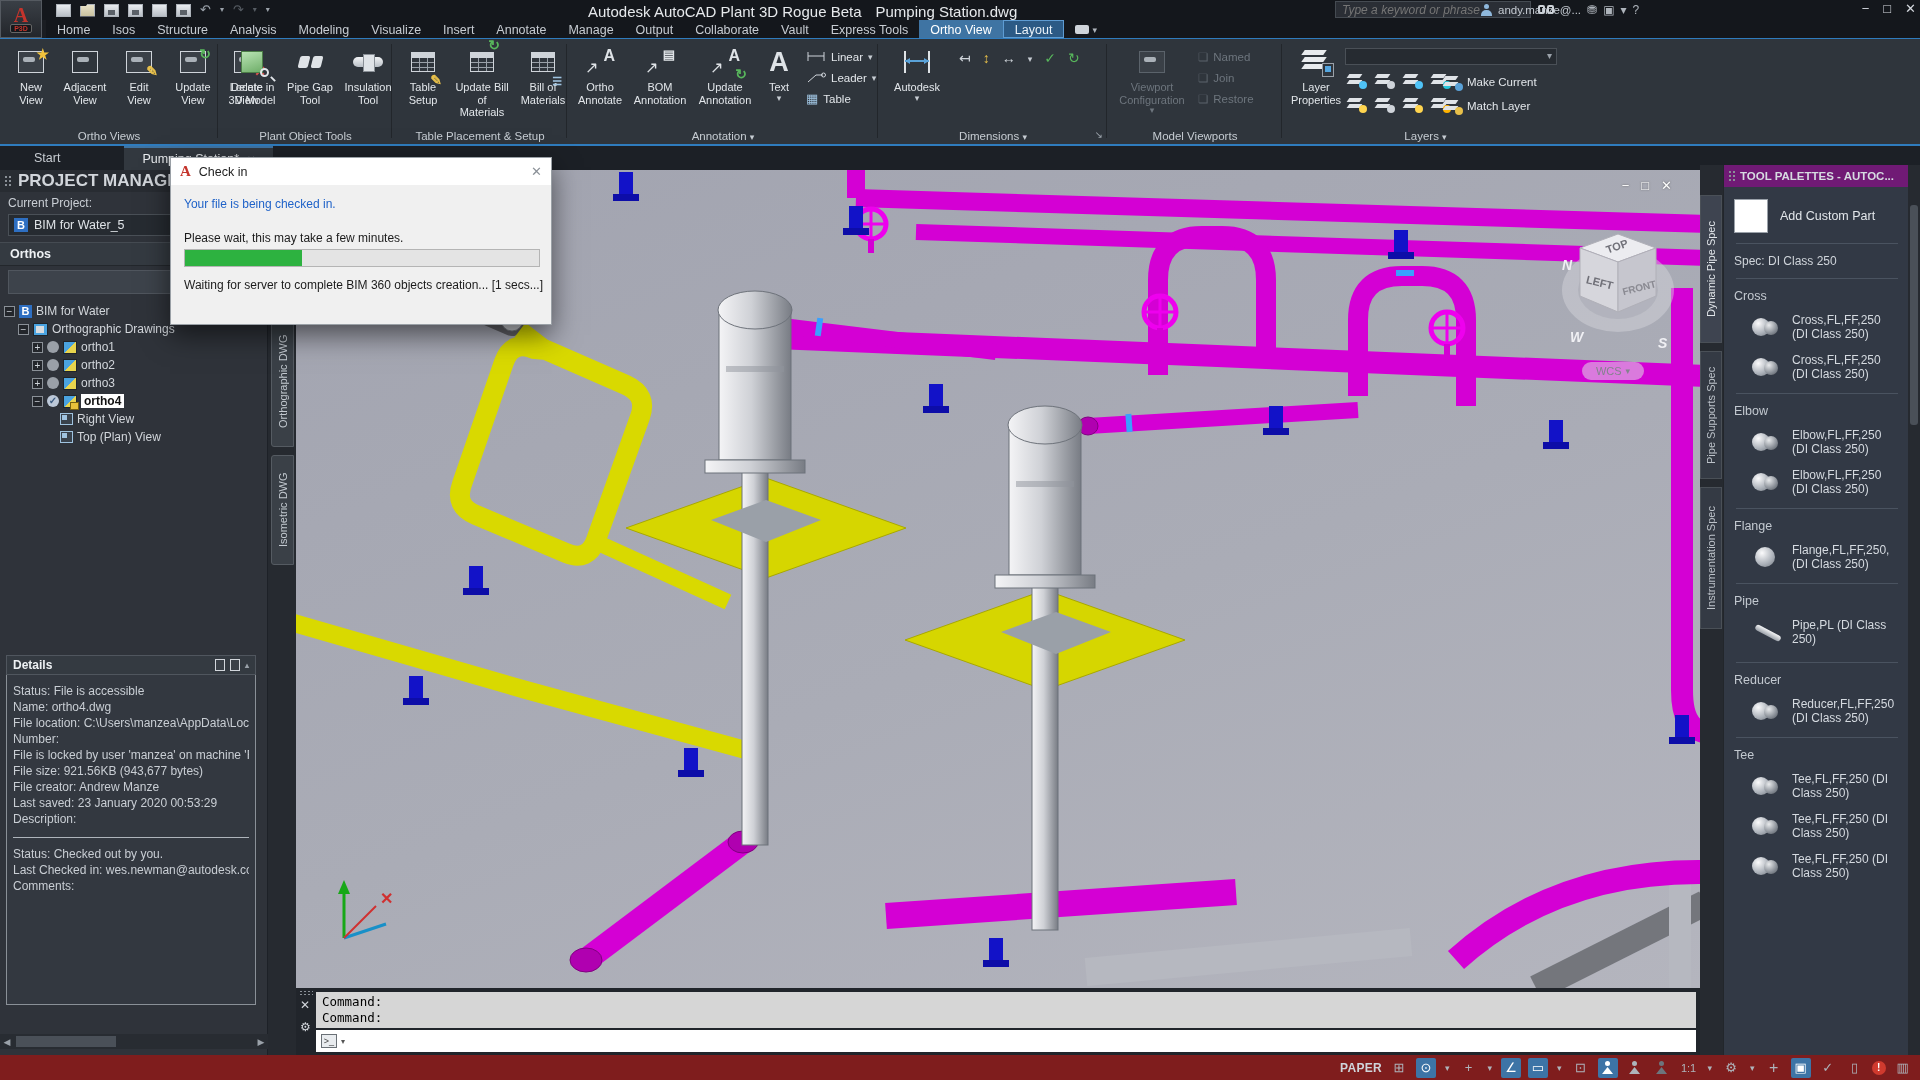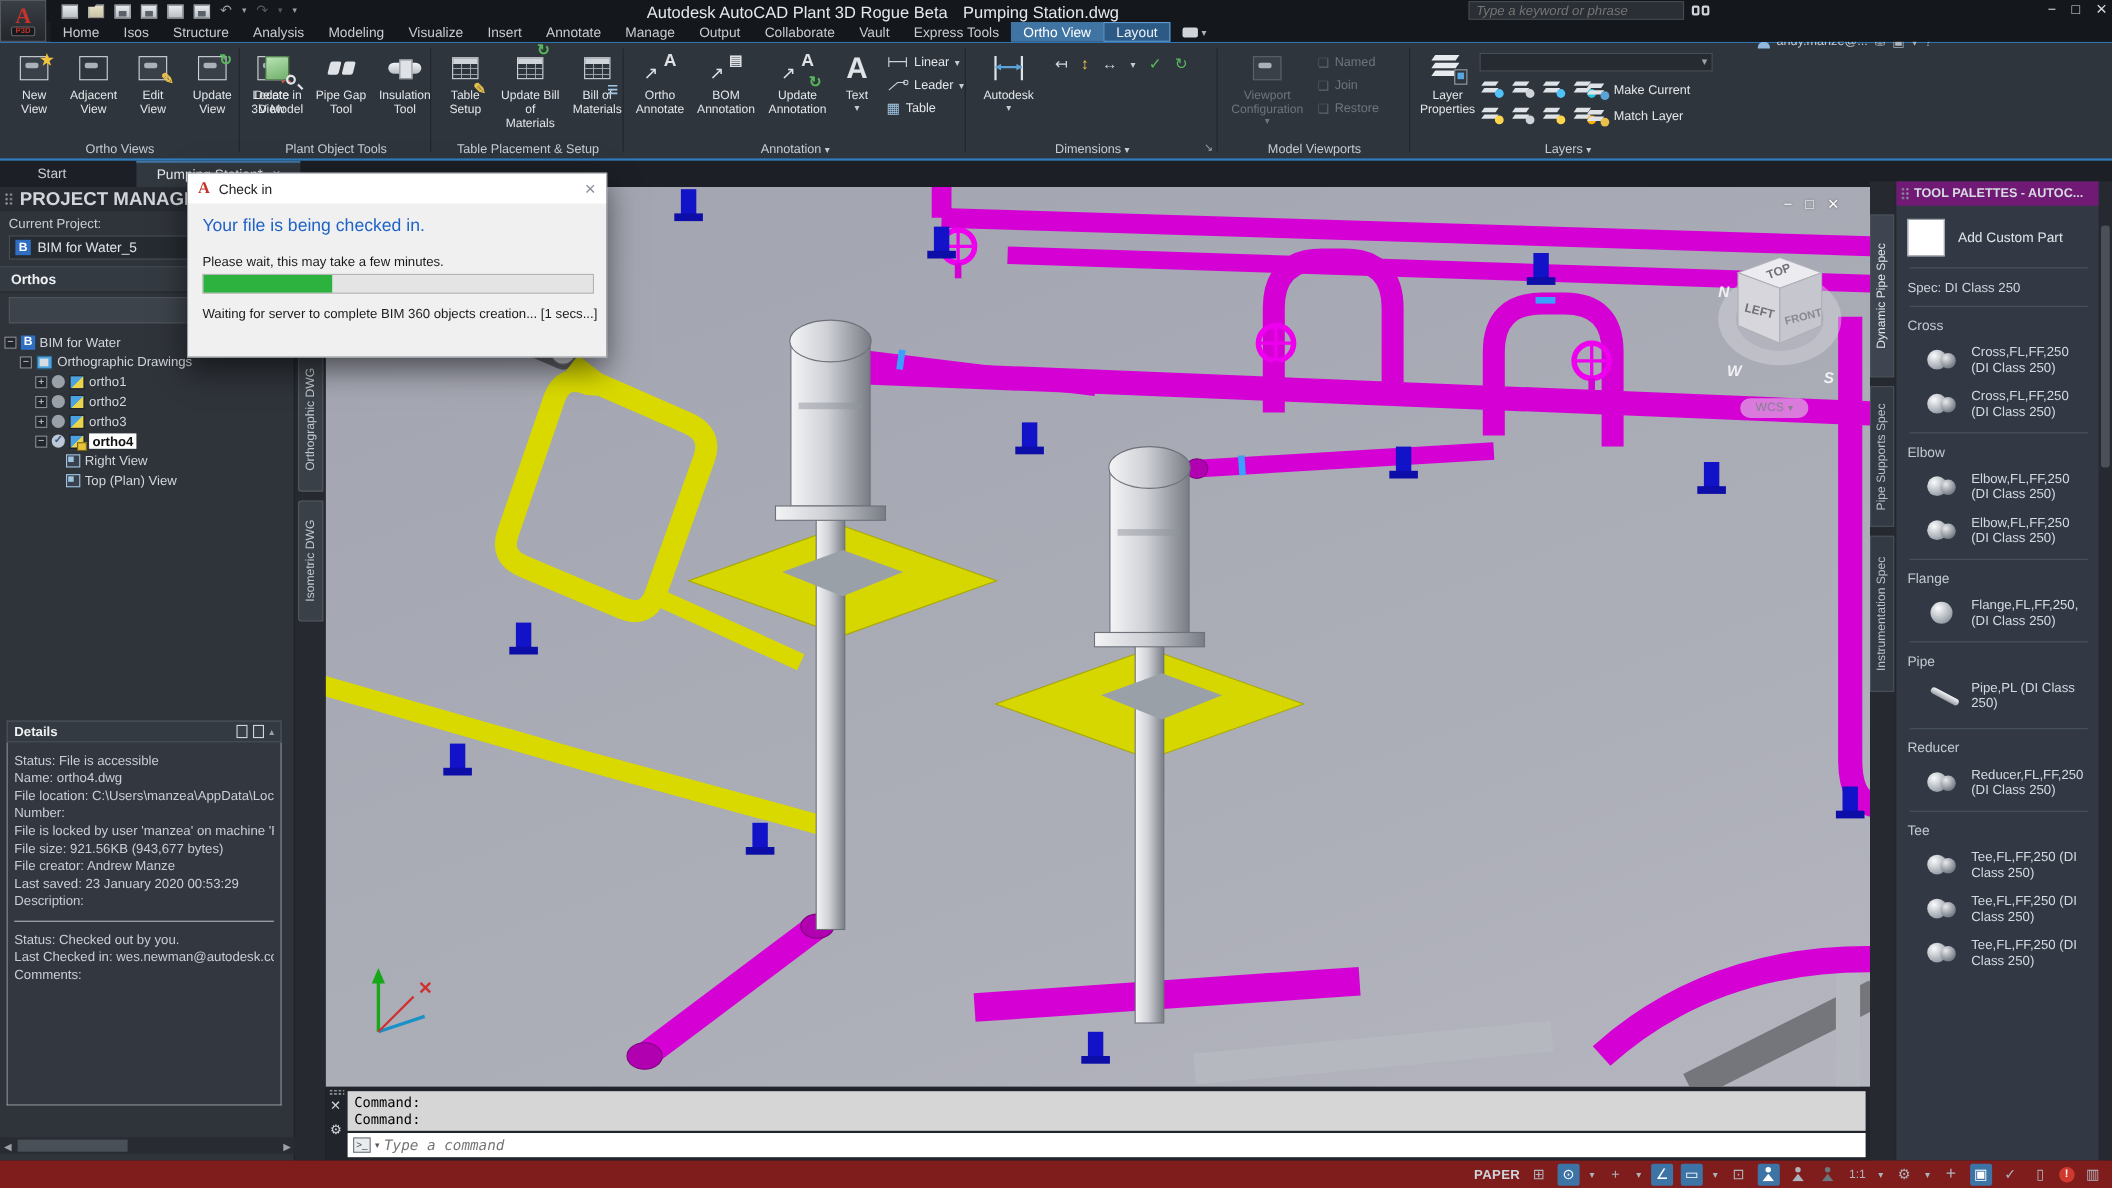--- a/index.html
+++ b/index.html
@@ -16,21 +16,21 @@
   .qic.folder { clip-path:polygon(0 20%,40% 20%,50% 0,100% 0,100% 100%,0 100%); background:linear-gradient(#e8e2c8,#c9c2a0); }
   .qic.disk::after { content:""; position:absolute; left:3px; top:5px; right:3px; bottom:1px; background:#5b6168; }
   .qchar { color:#9aa1a9; font-size:13px; line-height:14px; }
   .qchar.dim { color:#565c63; }
   .apptitle { position:absolute; left:588px; top:3px; font-size:15px; color:#e6e9ec; white-space:nowrap; }
   .apptitle span { margin-right:14px; }
   .tsearch { position:absolute; left:1335px; top:1px; width:196px; height:17px; background:#2a2e35; border:1px solid #454b52; color:#9aa1a9; font-style:italic; font-size:12px; padding:0 6px; font-family:"Liberation Sans",sans-serif; }
   .binoc { position:absolute; left:1538px; top:3px; width:18px; height:13px; }
   .binoc i { position:absolute; width:7px; height:9px; border:2px solid #cfd4da; border-radius:2px; top:2px; }
   .binoc i:first-child { left:0; } .binoc i:last-child { left:9px; }
-  .tuser { position:absolute; left:1598px; top:3px; display:flex; gap:6px; align-items:center; font-size:11.5px; color:#c3c9d0;margin-top:28px; }
+  .tuser { position:absolute; left:1481px; top:3px; display:flex; gap:6px; align-items:center; font-size:11.5px; color:#c3c9d0; }
   .person { width:11px; height:12px; position:relative; display:inline-block; }
   .person::before { content:""; position:absolute; left:3px; top:0; width:5px; height:5px; border-radius:50%; background:#8fb8dc; }
   .person::after { content:""; position:absolute; left:0; top:6px; width:11px; height:6px; border-radius:5px 5px 0 0; background:#8fb8dc; }
   .tico { color:#aeb4bb; font-size:12px; }
   .winbtns { position:absolute; right:4px; top:1px; display:flex; gap:14px; color:#d6dae0; font-size:13px; z-index:70; }
 
   
   .tabrow { position:absolute; left:46px; top:20px; width:1874px; height:18px; background:#14171c; display:flex; align-items:stretch; z-index:60; font-size:12.5px; }
   .rtab { padding:1px 11px 0; color:#c7ccd2; display:flex; align-items:center; }
   .rtab.active { background:#3f74a3; color:#fff; }
@@ -137,21 +137,21 @@
   
   .canvas { position:absolute; left:296px; top:170px; width:1404px; height:818px; background:linear-gradient(160deg,#a2a4b0 0%,#aaacb6 55%,#b4b5be 100%); z-index:10; overflow:hidden; }
   .cwin { position:absolute; right:28px; top:8px; display:flex; gap:12px; color:#fff; font-size:13px; z-index:15; text-shadow:0 0 2px #555; }
   .wcs { position:absolute; right:56px; top:192px; width:62px; height:18px; background:rgba(222,222,228,.55); border-radius:9px; color:#83838d; font-size:11px; display:flex; align-items:center; justify-content:center; gap:4px; z-index:14; }
 
   
   .dlg { position:absolute; left:170px; top:157px; width:382px; height:168px; background:#f0f0f0; border:1px solid #9aa0a6; box-shadow:0 10px 26px rgba(0,0,0,.55); z-index:100; }
   .dlgtitle { height:27px; background:#fff; display:flex; align-items:center; padding:0 9px; gap:8px; font-size:12.5px; color:#222; }
   .dlga { color:#c4342c; font-weight:bold; font-size:15px; font-family:"Liberation Serif",serif; }
   .dlgx { margin-left:auto; color:#8a9097; font-size:13px; }
-  .dlgblue { position:absolute; left:13px; top:39px; font-size:16px; color:#1f62c8; }
+  .dlgblue { position:absolute; left:13px; top:39px; font-size:12px; color:#1f62c8; }
   .dlgwait { position:absolute; left:13px; top:73px; font-size:12px; color:#1b1b1b; }
   .pbar { position:absolute; left:13px; top:91px; width:356px; height:18px; background:#e4e4e4; border:1px solid #b4b4b4; }
   .pfill { height:100%; background:#2db240; }
   .dlgstatus { position:absolute; left:13px; top:120px; font-size:12px; color:#1b1b1b; }
 
   
   .cmd { position:absolute; left:296px; top:988px; width:1404px; height:67px; background:#21252b; z-index:26; }
   .cmdrail { position:absolute; left:0; top:0; width:20px; height:67px; }
   .cmdgrip { position:absolute; left:3px; top:2px; width:14px; height:6px; background-image:radial-gradient(#8a9097 1px, transparent 1.2px); background-size:4px 3px; }
   .cmdx { position:absolute; left:4px; top:10px; color:#d2d6db; font-size:12px; }
@@ -858,21 +858,20 @@
       <span class="cmdx">✕</span>
       <span class="cmdwrench">⚙</span>
     </div>
     <div class="cmdhist">
       <div>Command:</div>
       <div>Command:</div>
     </div>
     <div class="cmdinput">
       <span class="cmdpr">&gt;_</span>
       <span style="font-size:8px; color:#555;">▾</span>
-      <input placeholder="Type a command" style="">
     </div>
   </div>
 
   <div class="statusbar">
     <div class="sbright">
       <span class="sbtext">PAPER</span>
       <span class="sbi">⊞</span>
       <span class="sbi on">⊙</span>
       <span class="sbi car">▾</span>
       <span class="sbi">+</span>

